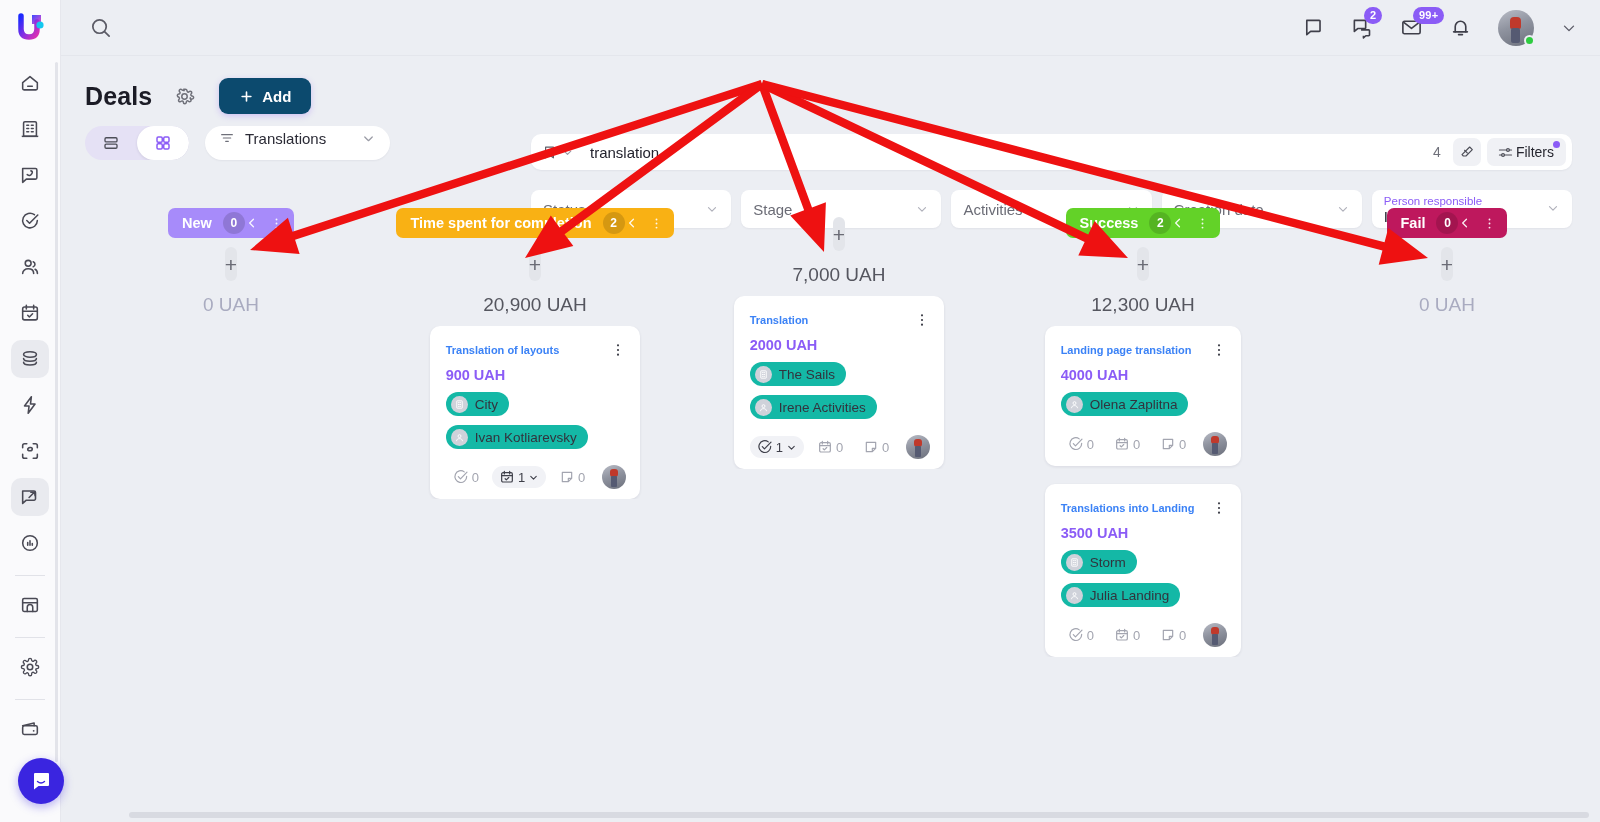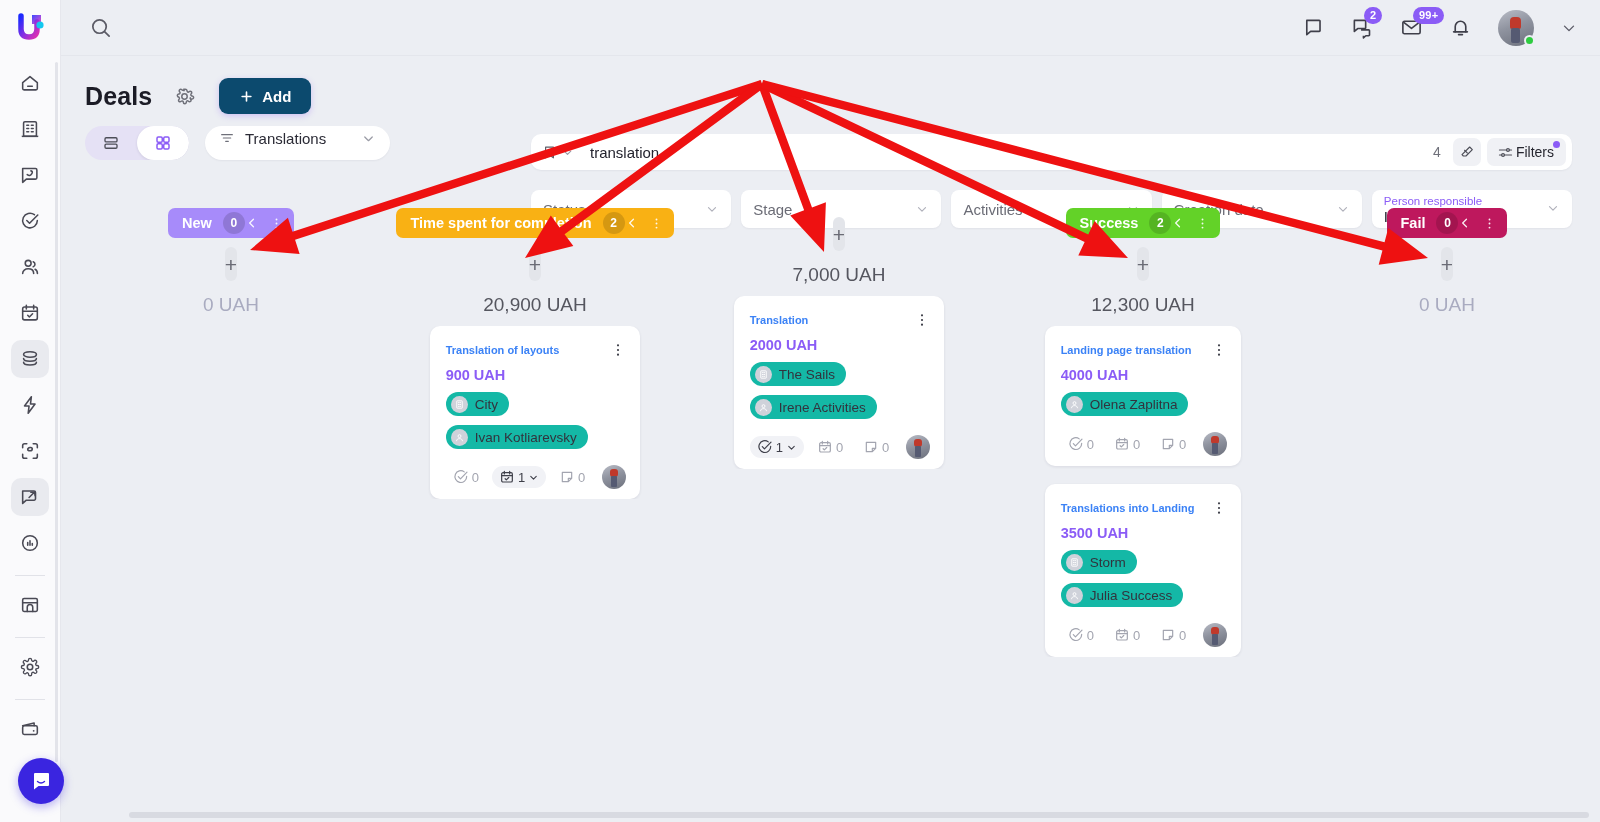--- a/index.html
+++ b/index.html
@@ -844,21 +844,21 @@
          </span>
        </div>
             <div class="chiprow">
          <span class="chip">
            <span class="chip-ic">
                   <svg width="11" height="11" viewBox="0 0 24 24" fill="none" stroke="#fff" stroke-width="2">
                     <circle cx="12" cy="9" r="3.2"></circle>
                     <path d="M5.5 20c0-3.6 2.9-5.6 6.5-5.6s6.5 2 6.5 5.6"></path>
                   </svg>
                 </span>
-           <span>Julia Success</span>
+           <span>Julia Landing</span>
          </span>
        </div>
        <div class="card-foot">
          <span class="metric">
          <span style="display:flex">
                   <svg width="16" height="16" viewBox="0 0 24 24" fill="none" stroke="currentColor" stroke-width="1.8" stroke-linecap="round" stroke-linejoin="round">
                     <path d="M20.5 11.2a8.8 8.8 0 1 1-3.6-6.9"></path>
                     <path d="M8 11.5 11.2 14.7 21 4.8"></path>
                   </svg>
                 </span>

